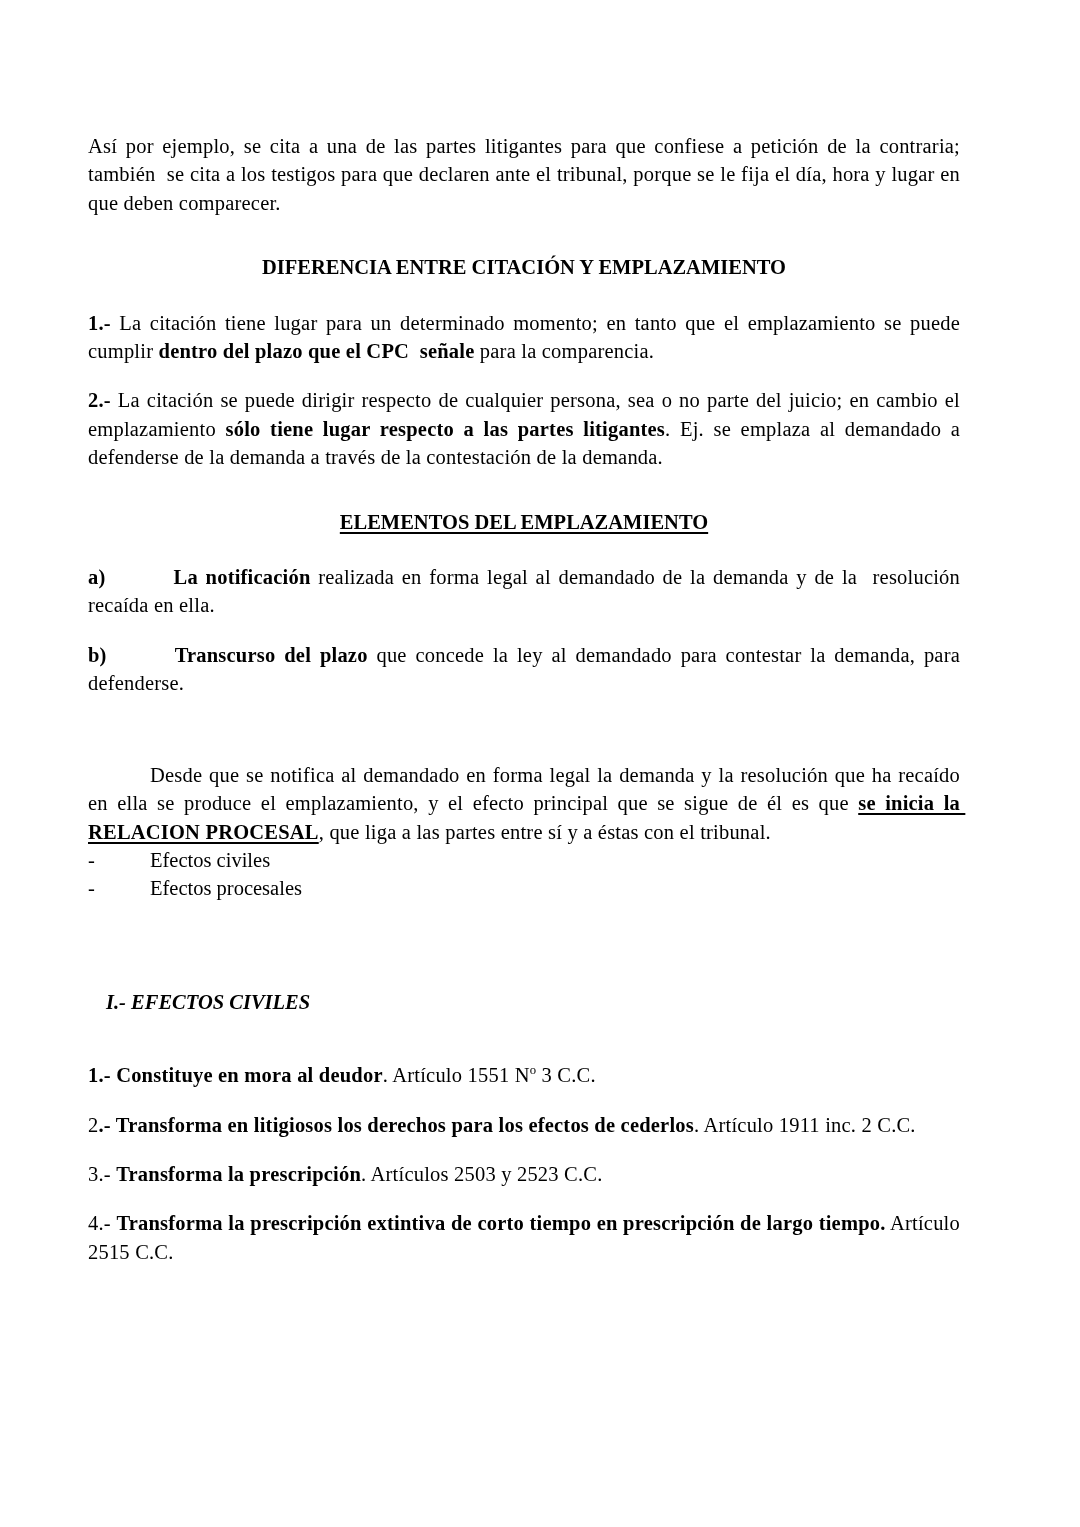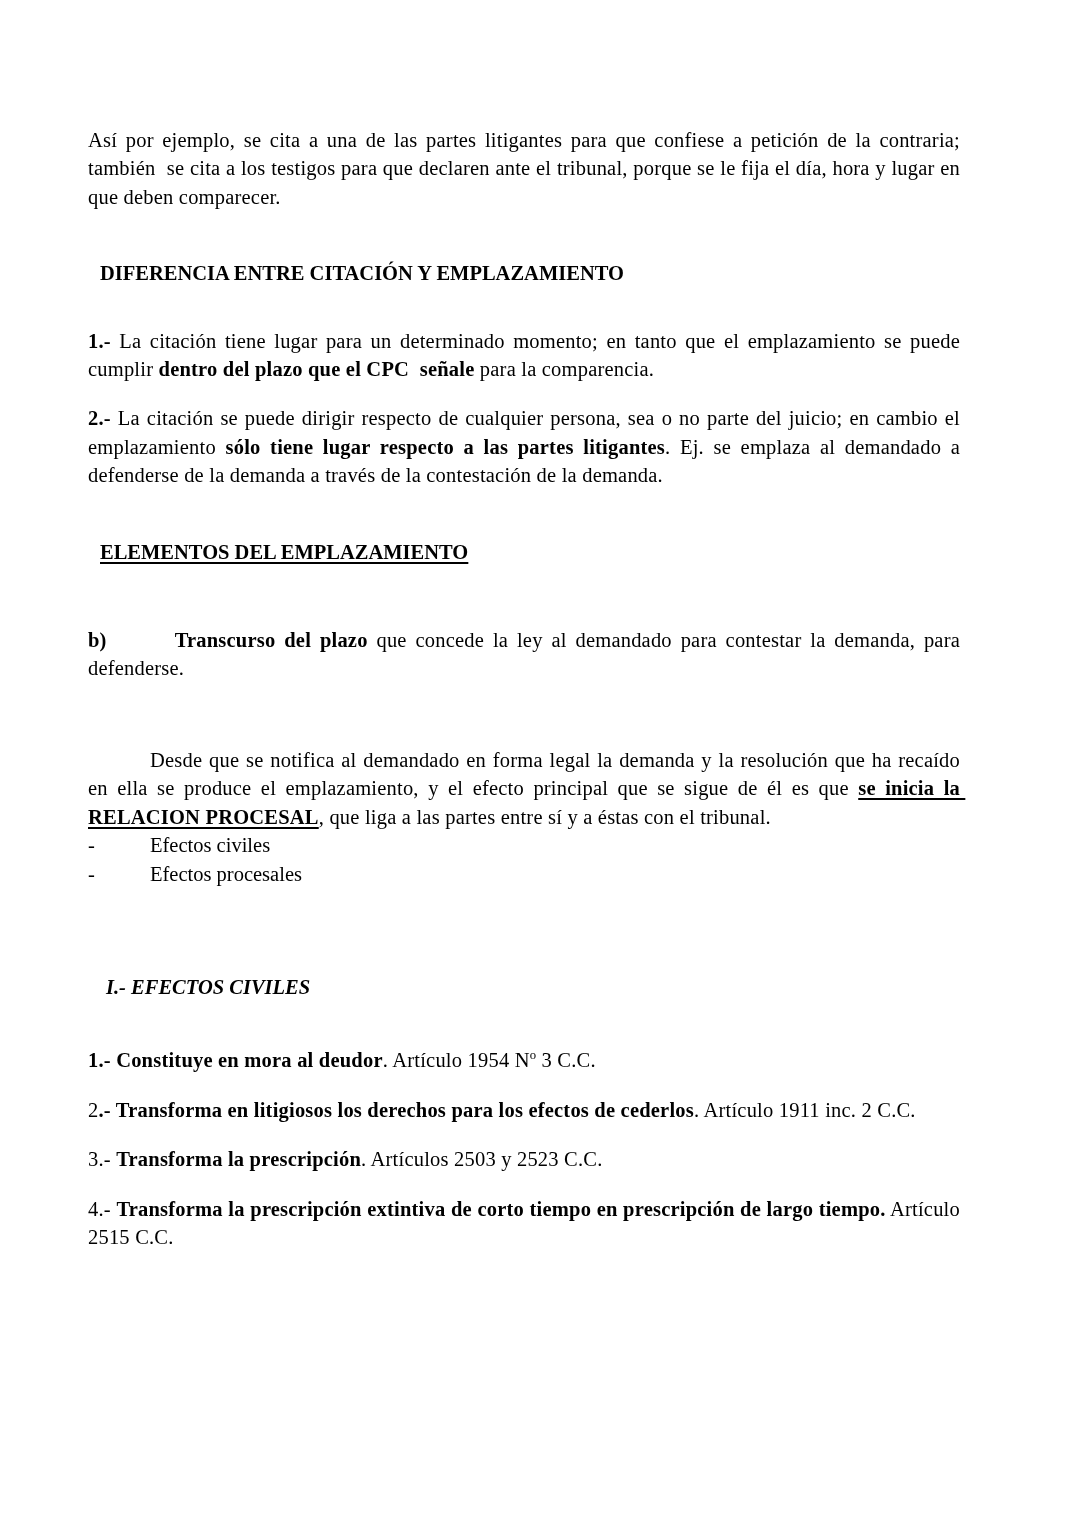--- a/index.html
+++ b/index.html
@@ -13,43 +13,43 @@
     height: 1527px;
     background: #ffffff;
     margin: 0 auto;
     overflow: hidden;
     font-family: "Liberation Serif", "DejaVu Serif", serif;
     color: #000000;
   }
   .content {
     position: absolute;
     left: 88px;
-    top: 126px;
+    top: 132px;
     width: 872px;
   }
   p.body {
     margin: 0;
     font-size: 20.5px;
     line-height: 28.4px;
     text-align: justify;
     text-justify: inter-word;
     letter-spacing: 0.01em;
   }
   .gap-sm { height: 21px; }
   .gap-md { height: 27px; }
   .gap-lg { height: 36px; }
   .gap-xl { height: 46px; }
   .gap-huge { height: 120px; }
 
   h2.heading {
-    margin: 12px;
+    margin: 0;
     font-size: 20.5px;
     line-height: 28.4px;
     font-weight: bold;
-    text-align: left;
+    text-align: center;
   }
   h2.heading.underlined {
     text-decoration: underline;
     text-underline-offset: 3px;
   }
   h2.roman {
     margin: 18px;
     font-size: 20.5px;
     line-height: 28.4px;
     font-weight: bold;
@@ -105,20 +105,21 @@
     <div class="gap-sm"></div>
 
     <p class="body nowrapspace"><b>2.-</b><span> La citación se puede dirigir respecto de cualquier persona, sea o no parte del juicio; en cambio el emplazamiento </span><b>sólo tiene lugar respecto a las partes litigantes</b><span>. Ej. se emplaza al demandado a defenderse de la demanda a través de la contestación de la demanda.</span></p>
 
     <div class="gap-lg"></div>
 
     <h2 class="heading underlined">ELEMENTOS DEL EMPLAZAMIENTO</h2>
 
     <div class="gap-md"></div>
 
+    <p class="body nowrapspace"><b>a)</b><span class="lbl-tab"></span><b>La notificación</b><span> realizada en forma legal al demandado de la demanda y de la  resolución recaída en ella.</span></p>
 
     <div class="gap-sm"></div>
 
     <p class="body nowrapspace"><b>b)</b><span class="lbl-tab"></span><b>Transcurso del plazo</b><span> que concede la ley al demandado para contestar la demanda, para defenderse.</span></p>
 
     <div class="gap-lg"></div>
 
 
     <div class="gap-md"></div>
 
@@ -134,21 +135,21 @@
         <span>Efectos procesales</span>
       </div>
 
     <div class="gap-xl"></div>
     <div class="gap-sm"></div>
 
     <h2 class="roman">I.- EFECTOS CIVILES</h2>
 
     <div class="gap-md"></div>
 
-    <p class="body nowrapspace"><b>1.-</b><b> Constituye en mora al deudor</b><span>. Artículo 1954 N</span><sup class="ord">o</sup><span> 3 C.C.</span></p>
+    <p class="body nowrapspace"><b>1.-</b><b> Constituye en mora al deudor</b><span>. Artículo 1551 N</span><sup class="ord">o</sup><span> 3 C.C.</span></p>
 
     <div class="gap-sm"></div>
 
     <p class="body nowrapspace"><span>2</span><b>.- </b><b>Transforma en litigiosos los derechos para los efectos de cederlos</b><span>. Artículo 1911 inc. 2 C.C.</span></p>
 
     <div class="gap-sm"></div>
 
     <p class="body nowrapspace"><span>3.- </span><b>Transforma la prescripción</b><span>. Artículos 2503 y 2523 C.C.</span></p>
 
     <div class="gap-sm"></div>

